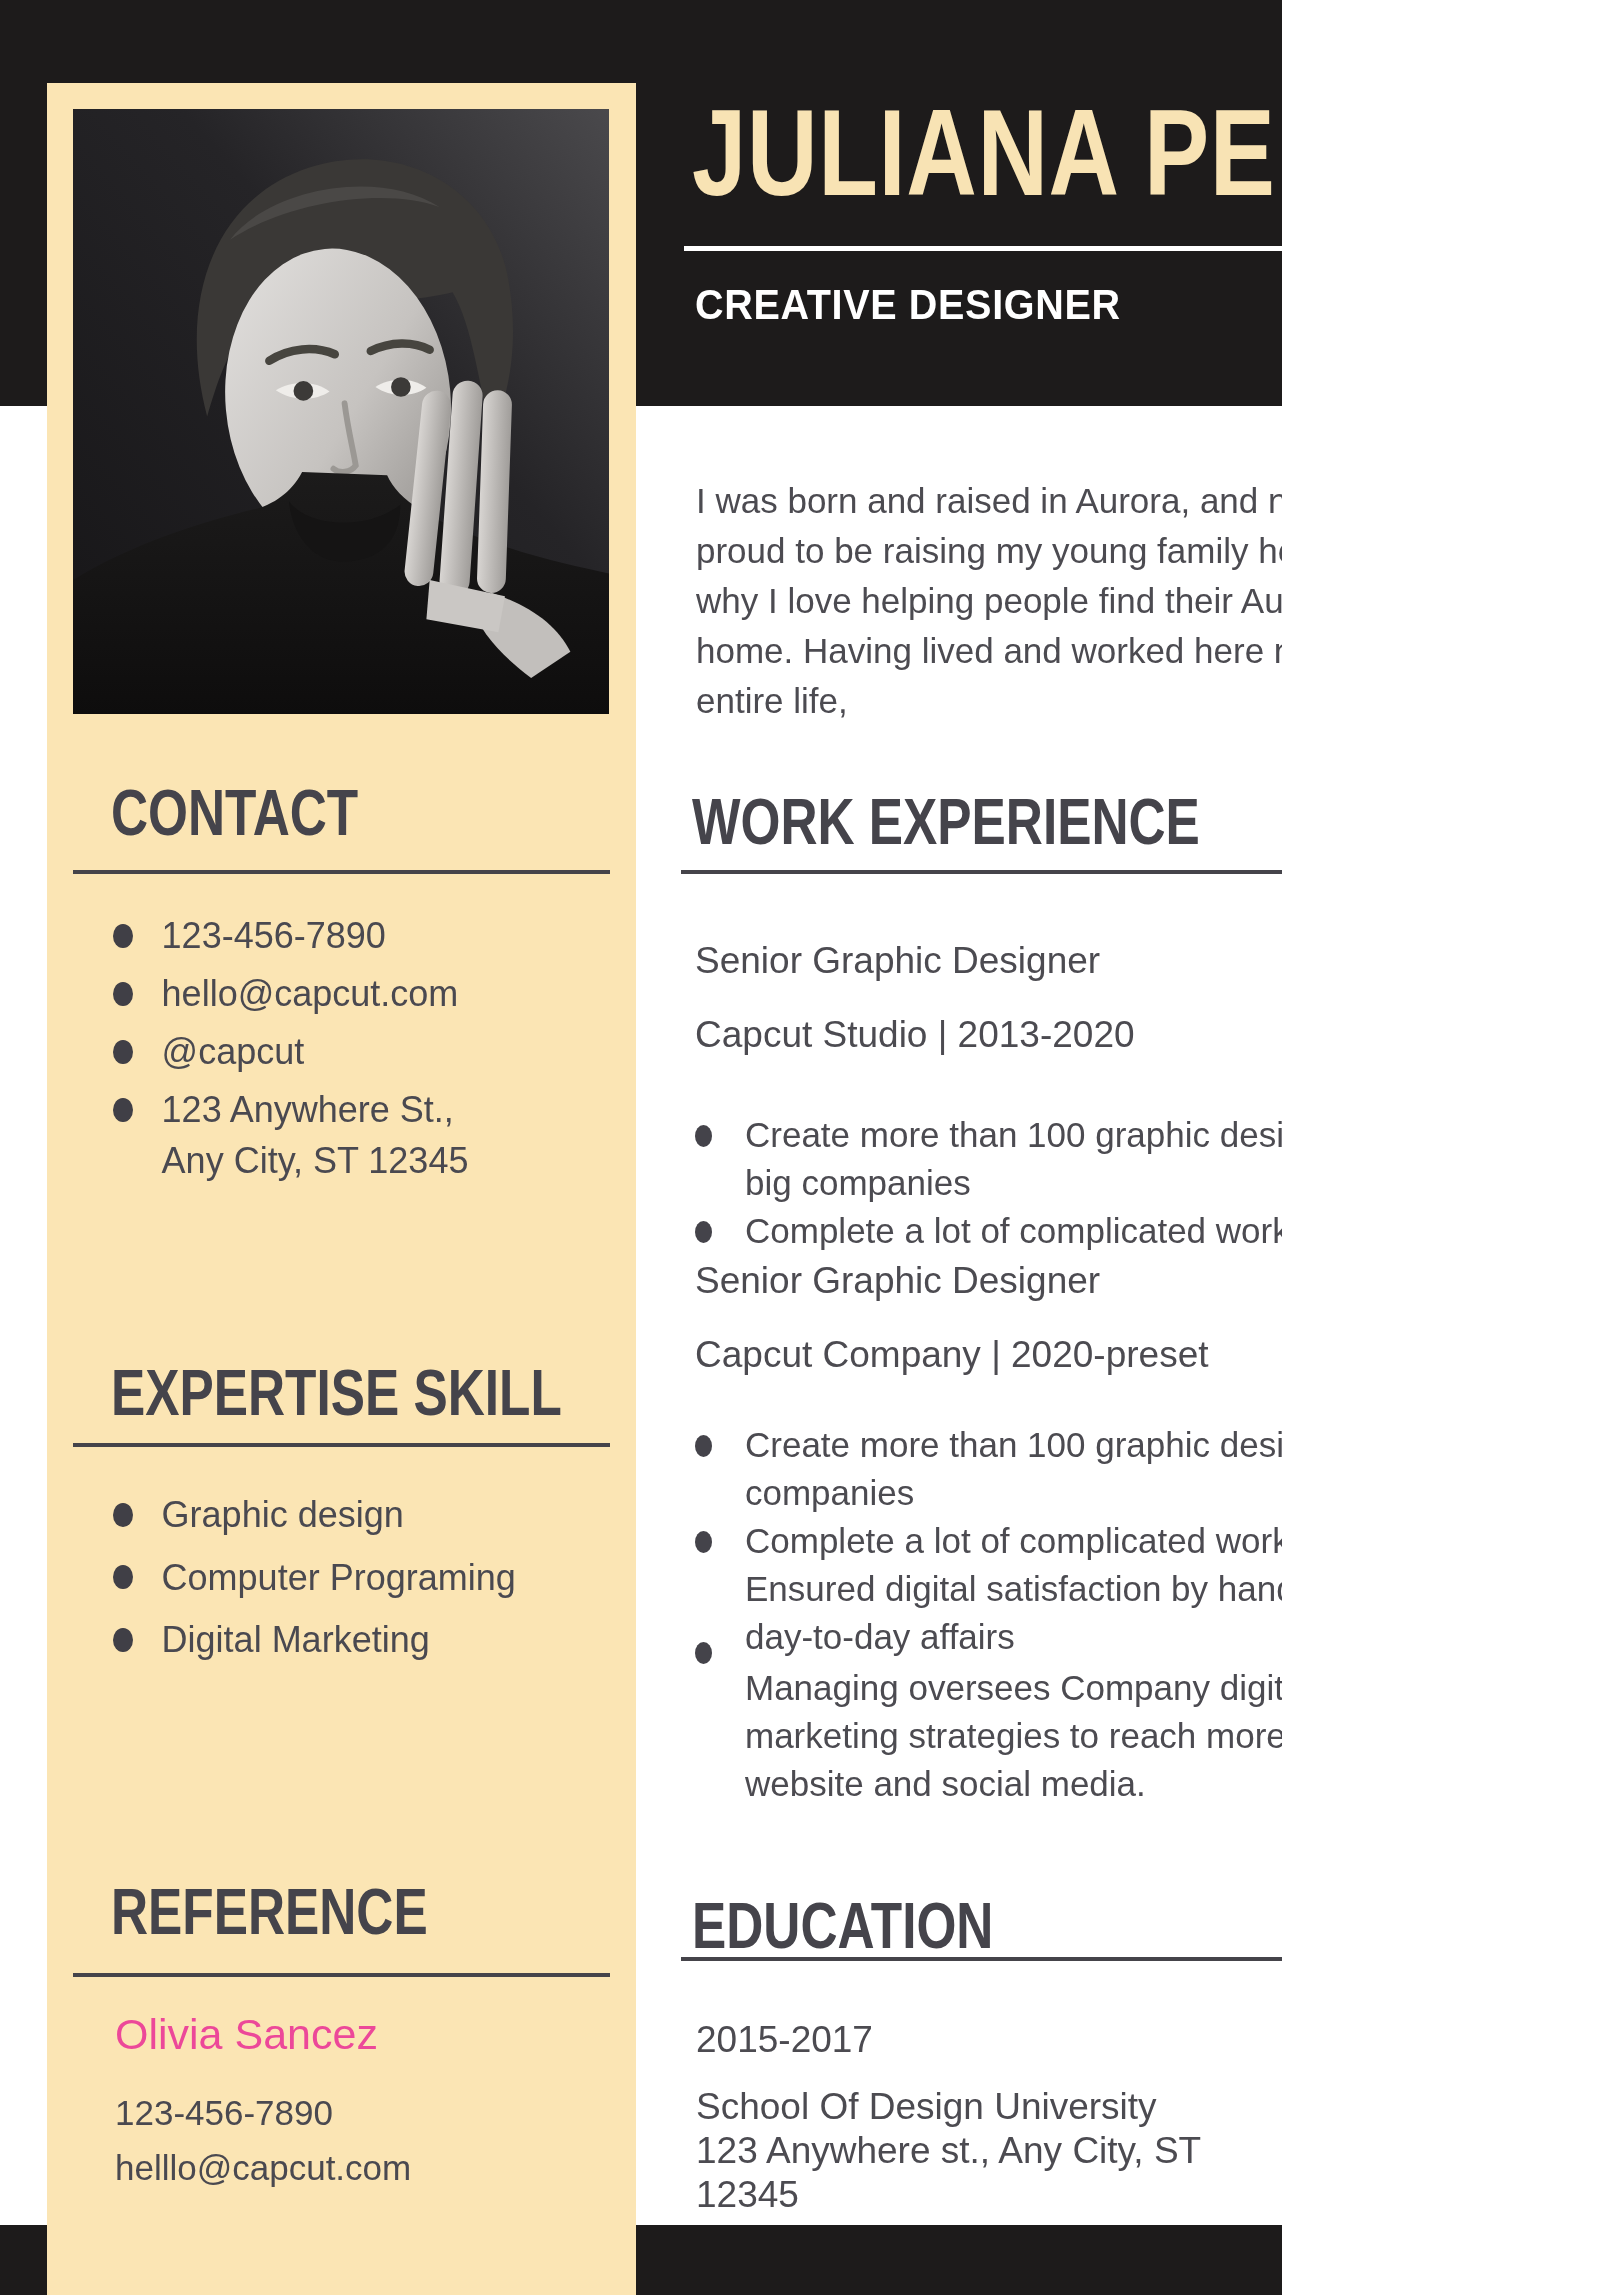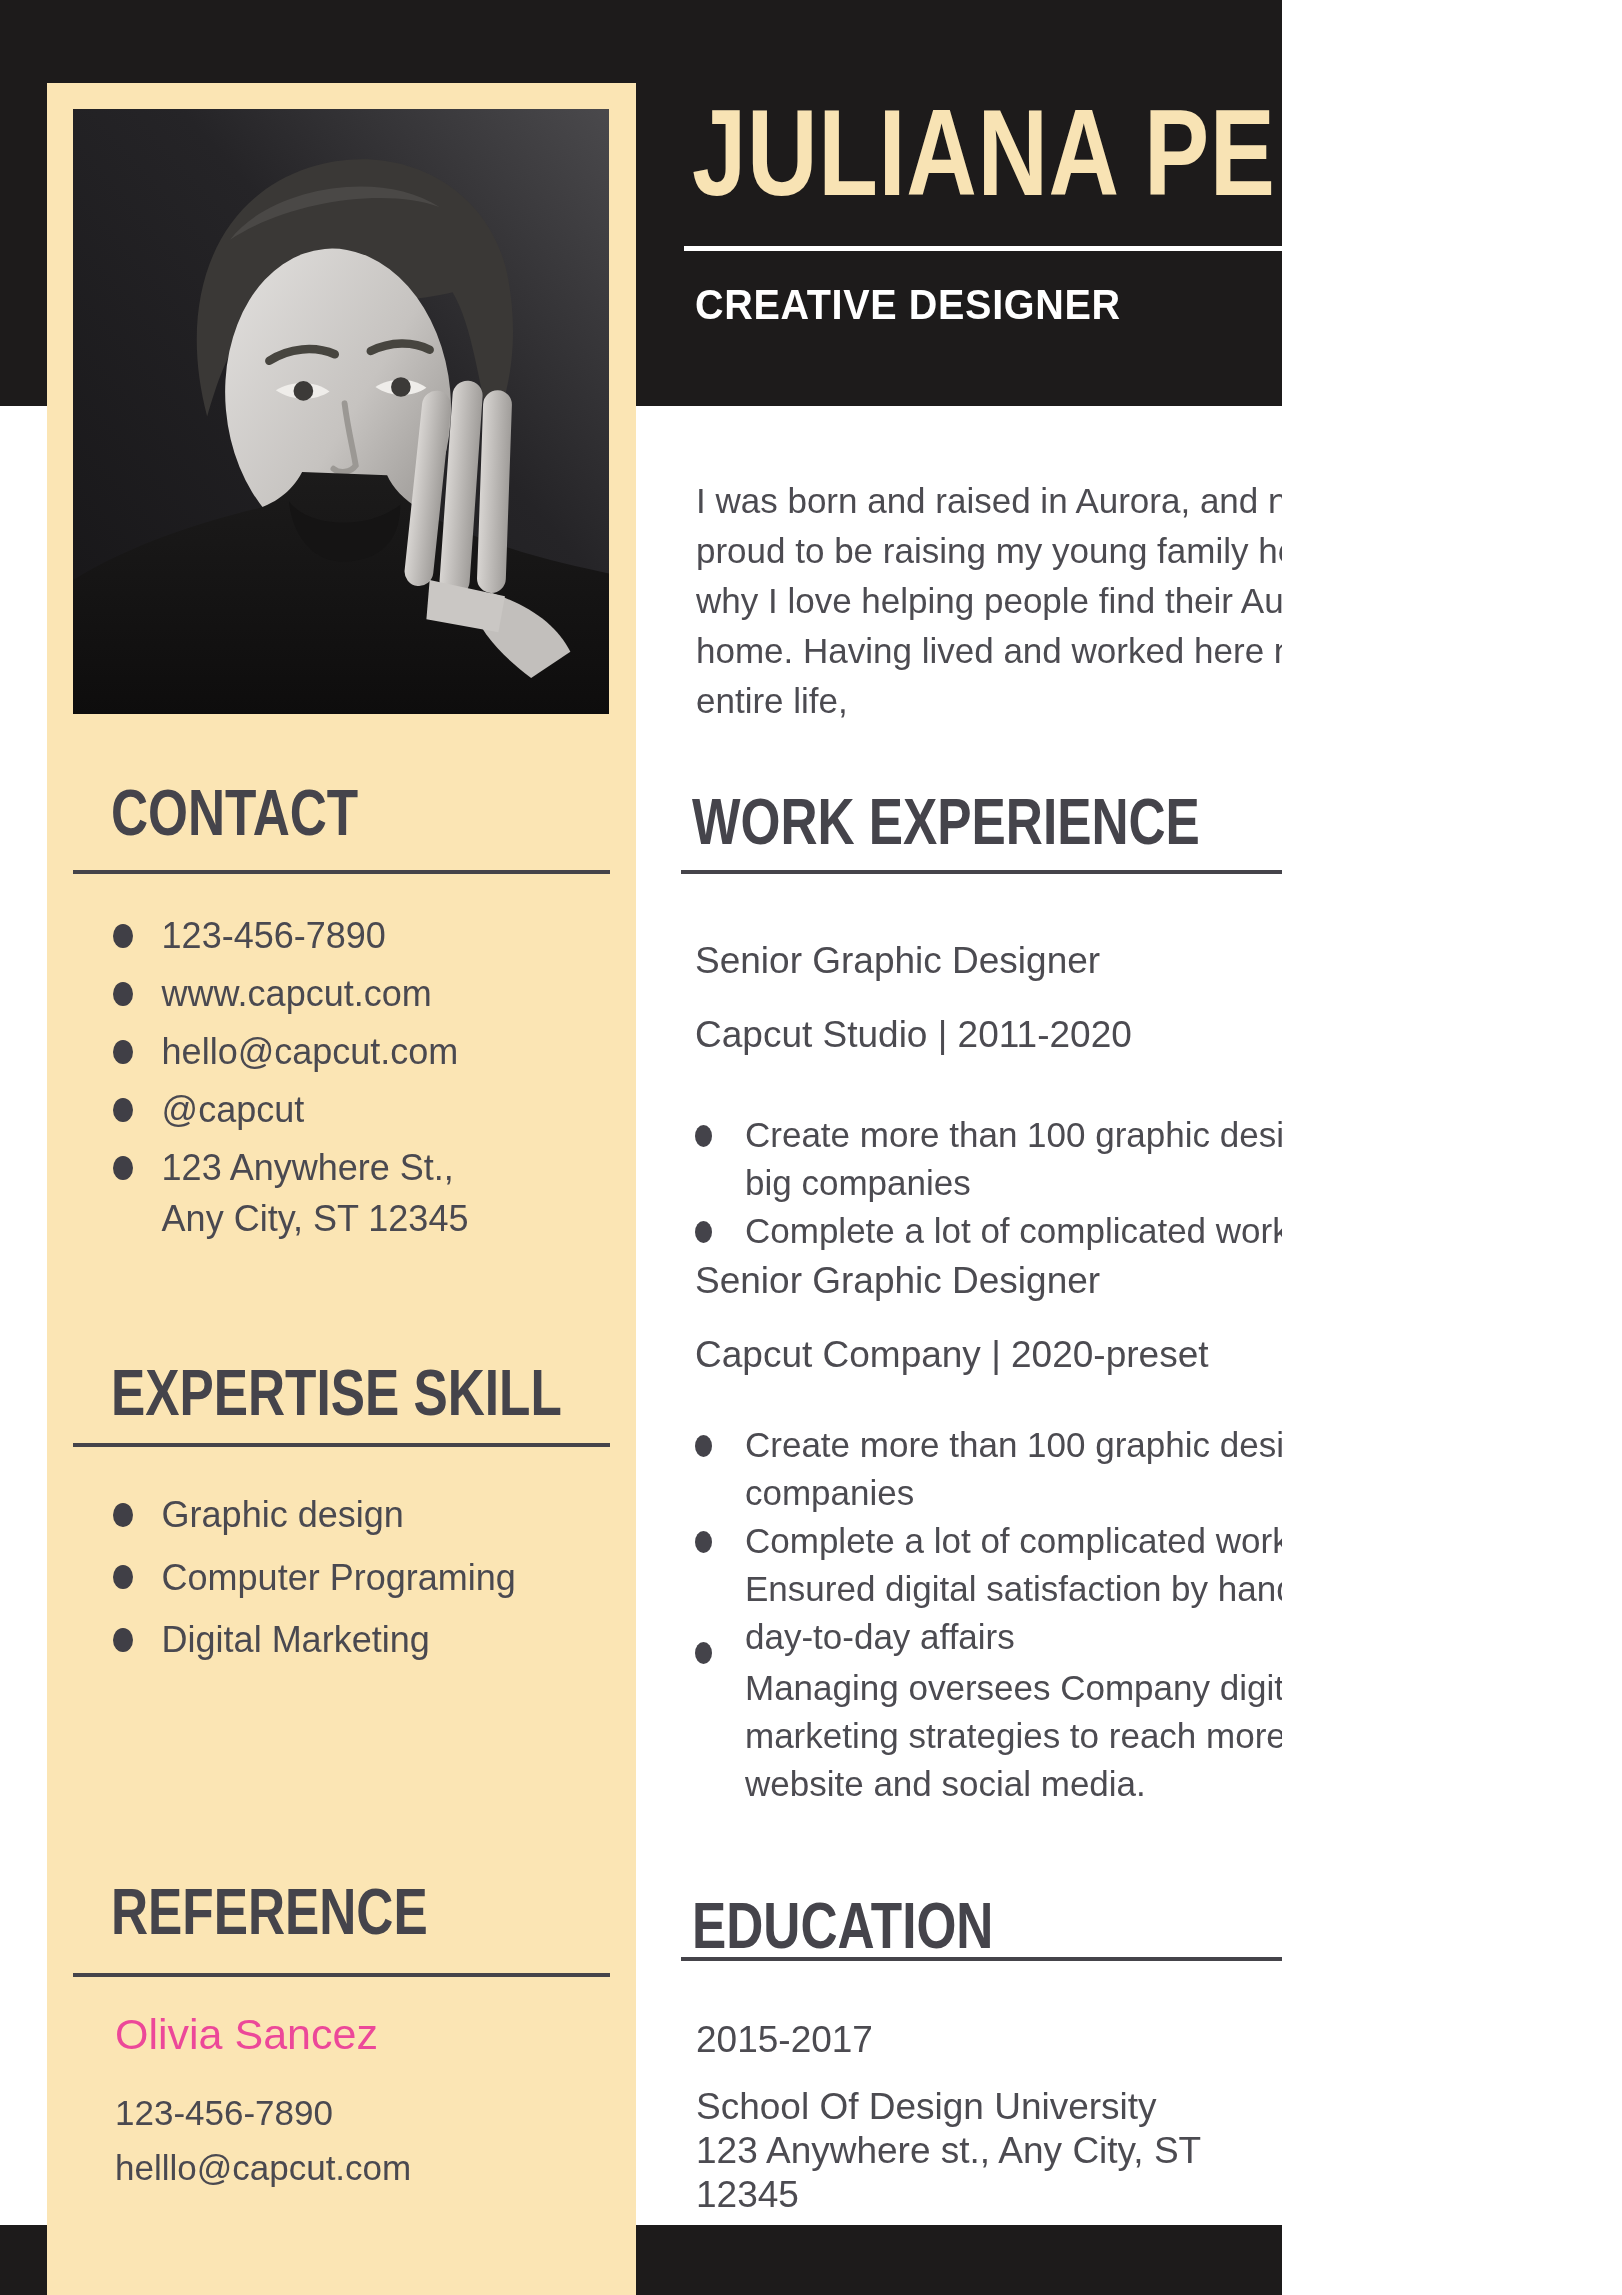--- a/index.html
+++ b/index.html
@@ -133,24 +133,20 @@
 
   <div class="abs section-h" style="left:111px;top:780px;">CONTACT</div>
   <div class="rule-dark" style="left:73px;top:870px;width:537px;"></div>
   <ul class="s-list abs" style="left:113px;top:915px;width:484px;" id="contact-list">
       <li>
         <span class="s-dot"></span>
         <span class="s-txt">123-456-7890</span>
       </li>
       <li>
         <span class="s-dot"></span>
-        <span class="s-txt">www.capcut.com</span>
-      </li>
-      <li>
-        <span class="s-dot"></span>
         <span class="s-txt">hello@capcut.com</span>
       </li>
       <li>
         <span class="s-dot"></span>
         <span class="s-txt">@capcut</span>
       </li>
       <li>
         <span class="s-dot"></span>
         <span class="s-txt two">123 Anywhere St.,
 Any City, ST 12345</span>
@@ -186,21 +182,21 @@
 proud to be raising my young family here. That’s
 why I love helping people find their Aurora dream
 home. Having lived and worked here nearly my
 entire life,</div>
 
   <div class="abs section-h" style="left:692px;top:789px;">WORK EXPERIENCE</div>
   <div class="rule-dark" style="left:681px;top:870px;width:867px;"></div>
   <div id="jobs">
       <div class="job job1" style="top: 942px;">
         <div class="role">Senior Graphic Designer</div>
-        <div class="company">Capcut Studio | 2011-2020</div>
+        <div class="company">Capcut Studio | 2013-2020</div>
         <div class="bullets">
           <div class="b-row">
             <span class="b-dot"></span>
             <span class="b-txt">Create more than 100 graphic designs for
  big companies</span>
           </div>
           <div class="b-row">
             <span class="b-dot"></span>
             <span class="b-txt">Complete a lot of complicated work</span>
           </div>

